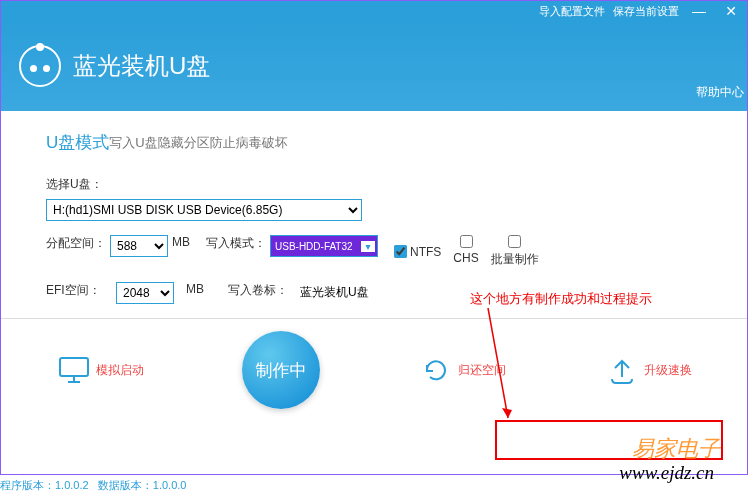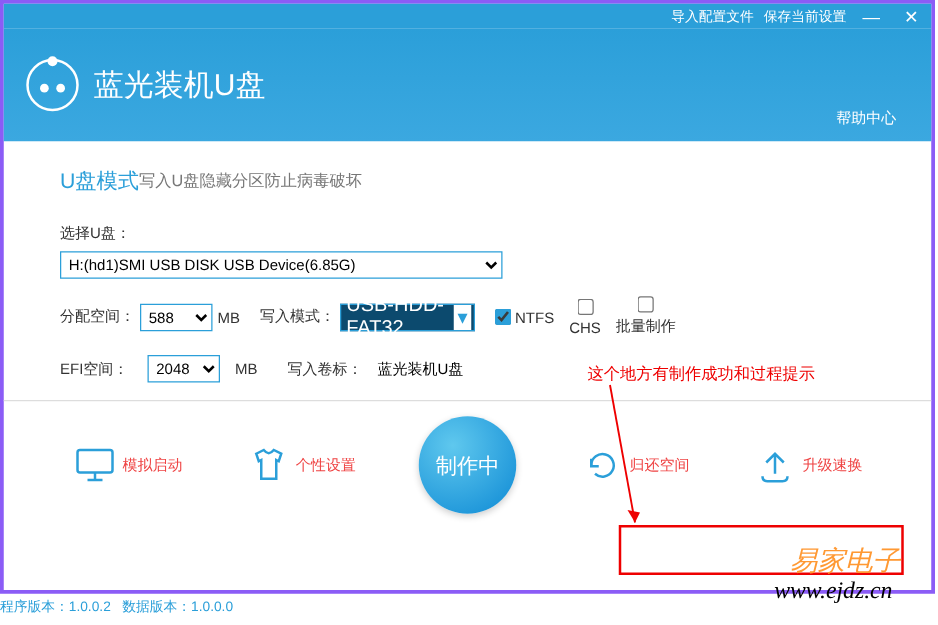--- a/index.html
+++ b/index.html
@@ -1,38 +1,38 @@
 <!DOCTYPE html>
 <html><head>
   <meta charset="utf-8">
   <style>
     * { margin: 0; padding: 0; box-sizing: border-box; font-family: "Microsoft YaHei", sans-serif; }
     body { width: 750px; height: 500px; background: #fff; position: relative; overflow: hidden; }
-    .window { border: 3px solid #8b5cf6; width: 748px; height: 475px; position: relative; }
+    .window { border: 1px solid #8b5cf6; width: 748px; height: 475px; position: relative; }
     .titlebar { height: 20px; background: #2b9fd9; display: flex; justify-content: flex-end; align-items: center; padding: 0 4px; gap: 8px; color: #fff; font-size: 11px; }
     .titlebar-link { color: #fff; cursor: pointer; }
     .winbtn { width: 24px; height: 18px; display: inline-flex; align-items: center; justify-content: center; cursor: pointer; color: #fff; font-size: 14px; }
     .header { height: 90px; background: linear-gradient(to bottom, #2b9fd9 0%, #3ba8e0 100%); display: flex; align-items: center; padding-left: 18px; position: relative; }
     .logo-circle { width: 42px; height: 42px; border: 2.5px solid #fff; border-radius: 50%; position: relative; display: flex; align-items: center; justify-content: center; }
     .logo-dot { width: 8px; height: 8px; background: #fff; border-radius: 50%; position: absolute; top: -4px; }
     .logo-eyes { display: flex; gap: 6px; margin-top: 4px; }
     .logo-eye { width: 7px; height: 7px; background: #fff; border-radius: 50%; }
     .app-title { color: #fff; font-size: 24px; margin-left: 12px; font-weight: 300; }
-    .help-link { position: absolute; right: 28px; bottom: 10px; color: #fff; font-size: 12px; cursor: pointer; }
+    .help-link { position: absolute; right: 3px; bottom: 10px; color: #fff; font-size: 12px; cursor: pointer; }
     .content { padding: 20px 45px 10px 45px; }
     .mode-row { display: flex; align-items: center; margin-bottom: 22px; }
     .mode-title { color: #2b9fd9; font-size: 17px; font-weight: 500; }
     .mode-desc { color: #777; font-size: 13px; }
-    .row { display: flex; align-items: center; margin-bottom: 14px; font-size: 12px; color: #333; gap: 4px; }
+    .row { display: flex; margin-bottom: 14px; font-size: 12px; color: #333; gap: 4px; }
     .label { min-width: 58px; }
-    .sel-wide { width: 354px; }
+    .sel-wide { width: 316px; }
     .sel-mid { width: 58px; }
     .sel-mode { width: 108px; }
     select, .sel-box { border: 1px solid #2b9fd9; height: 22px; font-size: 12px; background: #fff; padding: 0 2px; }
-    .sel-mode-box { border: 1px solid #2b9fd9; background: #0c4a6e; color: #fff; height: 22px; display: inline-flex; align-items: center; padding: 0 4px; font-size: 16px; position: relative; }
+    .sel-mode-box { border: 1px solid #2b9fd9; background: #6d28d9; color: #fff; height: 22px; display: inline-flex; align-items: center; padding: 0 4px; font-size: 10px; position: relative; }
     .sel-arrow { position: absolute; right: 2px; color: #2b9fd9; background: #fff; width: 14px; text-align: center; }
     .cb { display: inline-flex; align-items: center; gap: 3px; }
     .cb input { accent-color: #2b9fd9; }
     .volname { border: none; height: 20px; font-size: 12px; width: 120px; }
     .divider { border-top: 1px solid #ddd; margin: 12px -45px 8px -45px; }
     .actions { display: flex; justify-content: space-between; align-items: center; padding: 4px 10px 0 10px; }
     .act { display: flex; flex-direction: row; align-items: center; gap: 4px; cursor: pointer; color: #ef4444; font-size: 12px; min-width: 80px; }
     .act-icon { width: 36px; height: 32px; display: flex; align-items: center; justify-content: center; }
     .make-btn { width: 78px; height: 78px; border-radius: 50%; background: radial-gradient(circle at 35% 30%, #5fc8ee, #0d89d4); color: #fff; display: flex; align-items: center; justify-content: center; font-size: 17px; cursor: pointer; box-shadow: 0 2px 6px rgba(0,0,0,0.2); }
     .footer { position: absolute; left: 0; top: 478px; font-size: 11px; color: #2b9fd9; }
@@ -128,28 +128,20 @@
         <span class="act-icon">
           <svg width="36" height="30">
               <rect x="4" y="3" width="28" height="18" rx="2" fill="none" stroke="#2b9fd9" stroke-width="2"></rect>
               <line x1="12" y1="27" x2="24" y2="27" stroke="#2b9fd9" stroke-width="2"></line>
               <line x1="18" y1="21" x2="18" y2="27" stroke="#2b9fd9" stroke-width="2"></line>
             </svg>
         </span>
         <span>模拟启动</span>
       </div>
 
-      <div class="act">
-        <span class="act-icon">
-          <svg width="36" height="30">
-              <path d="M8 6 L14 3 Q18 8 22 3 L28 6 L26 12 L24 11 L24 26 L12 26 L12 11 L10 12 Z" fill="none" stroke="#2b9fd9" stroke-width="2"></path>
-            </svg>
-        </span>
-        <span>个性设置</span>
-      </div>
 
       <div class="make-btn">
         <span>制作中</span>
       </div>
 
       <div class="act">
         <span class="act-icon">
           <svg width="36" height="30">
               <path d="M9 15 A9 9 0 1 1 12 22" fill="none" stroke="#2b9fd9" stroke-width="2"></path>
               <path d="M9 10 L9 16 L15 16" fill="none" stroke="#2b9fd9" stroke-width="2"></path>

